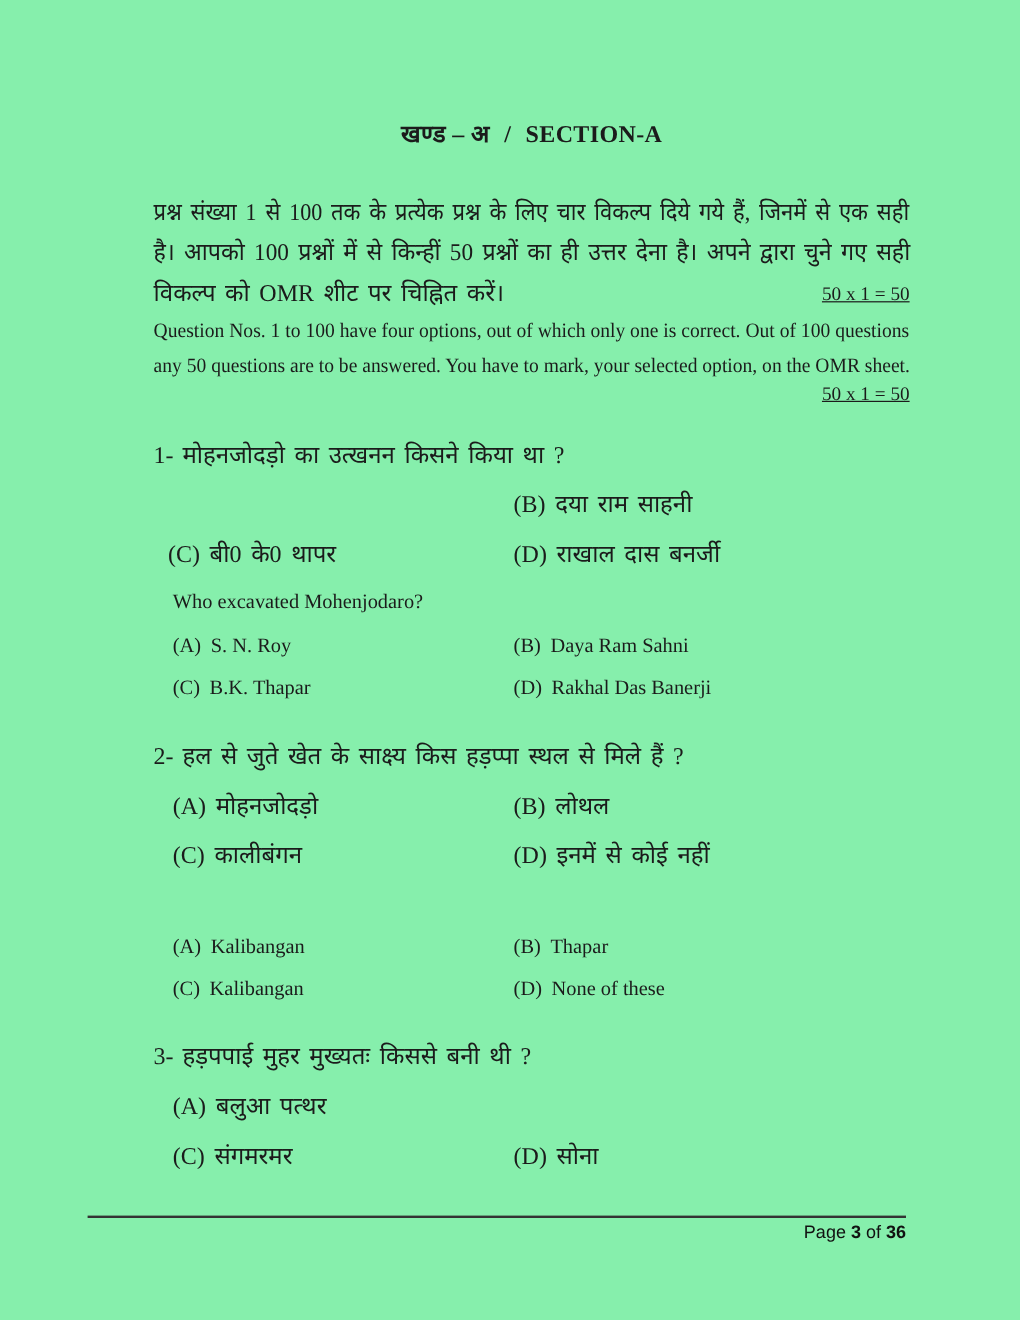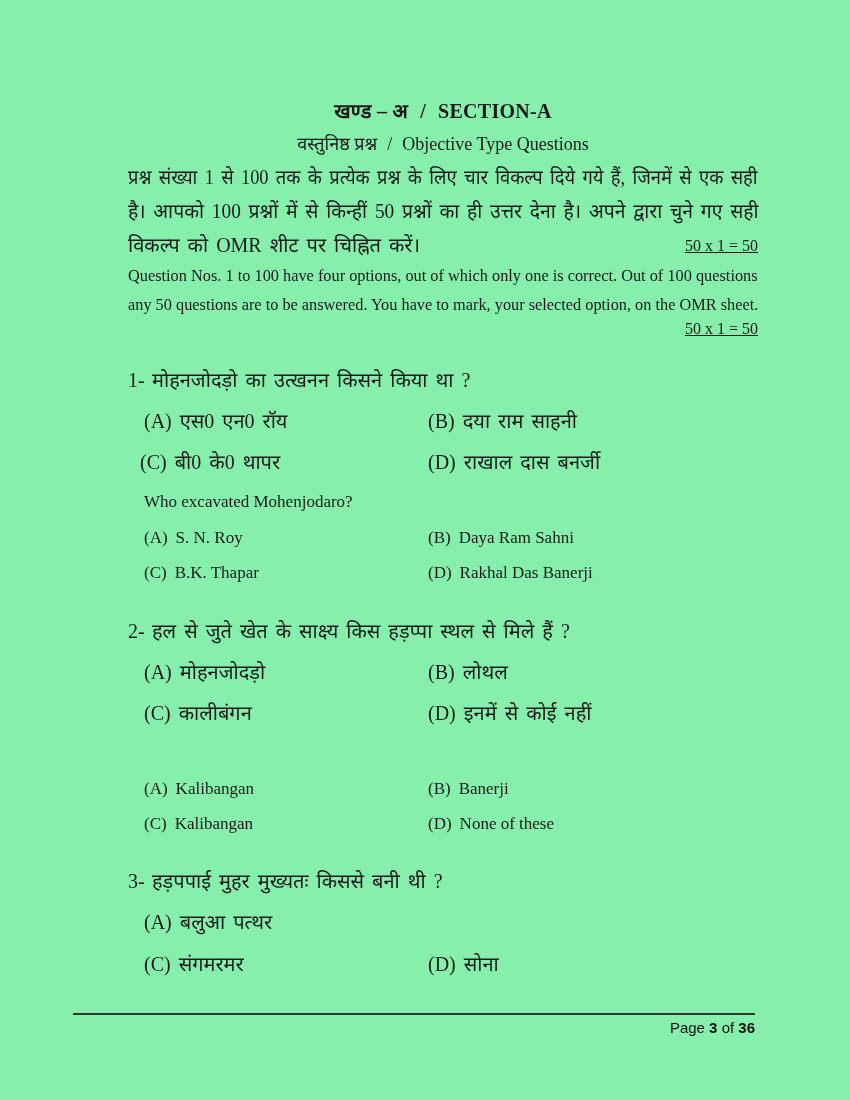--- a/index.html
+++ b/index.html
@@ -25,38 +25,32 @@
   .footer .b{font-weight:bold;}
 </style>
 </head>
 <body>
 
 <div class="page">
 
   <div class="abs center title" style="top:97px">
     <span>खण्ड – अ</span><span class="sep">/</span><span>SECTION-A</span>
   </div>
-  <div class="abs center subtitle" style="top:131px">
-    <span>वस्तुनिष्ठ प्रश्न</span><span class="sep">/</span><span>Objective Type Questions</span>
-  </div>
 
   <div class="abs line hi" style="top: 163px; transform: scaleX(0.918);">प्रश्न संख्या 1 से 100 तक के प्रत्येक प्रश्न के लिए चार विकल्प दिये गये हैं, जिनमें से एक सही</div>
   <div class="abs line hi" style="top: 197px; transform: scaleX(0.968);">है। आपको 100 प्रश्नों में से किन्हीं 50 प्रश्नों का ही उत्तर देना है। अपने द्वारा चुने गए सही</div>
   <div class="abs line hi" style="top:231px">विकल्प को OMR शीट पर चिह्नित करें।</div>
   <div class="abs marks" style="top:237px">50 x 1 = 50</div>
 
   <div class="abs line en" style="top: 265px; transform: scaleX(0.96);">Question Nos. 1 to 100 have four options, out of which only one is correct. Out of 100 questions</div>
   <div class="abs line en" style="top: 294px; transform: scaleX(0.959);">any 50 questions are to be answered. You have to mark, your selected option, on the OMR sheet.</div>
   <div class="abs marks" style="top:320px">50 x 1 = 50</div>
 
   <div class="abs line hi" style="top:366px">
     <span class="qnum">1-</span><span>मोहनजोदड़ो का उत्खनन किसने किया था ?</span>
-  </div>
-  <div class="abs line hi" style="top:407px;left:144px">
-    <span class="lab">(A)</span><span>एस0 एन0 रॉय</span>
   </div>
   <div class="abs line hi" style="top:407px;left:428px">
     <span class="lab">(B)</span><span>दया राम साहनी</span>
   </div>
   <div class="abs line hi" style="top:448px;left:140px">
     <span class="lab">(C)</span><span>बी0 के0 थापर</span>
   </div>
   <div class="abs line hi" style="top:448px;left:428px">
     <span class="lab">(D)</span><span>राखाल दास बनर्जी</span>
   </div>
@@ -88,21 +82,21 @@
     <span class="lab">(C)</span><span>कालीबंगन</span>
   </div>
   <div class="abs line hi" style="top:699px;left:428px">
     <span class="lab">(D)</span><span>इनमें से कोई नहीं</span>
   </div>
 
   <div class="abs line en" style="top:778px;left:144px">
     <span class="lab">(A)</span><span>Kalibangan</span>
   </div>
   <div class="abs line en" style="top:778px;left:428px">
-    <span class="lab">(B)</span><span>Banerji</span>
+    <span class="lab">(B)</span><span>Thapar</span>
   </div>
   <div class="abs line en" style="top:813px;left:144px">
     <span class="lab">(C)</span><span>Kalibangan</span>
   </div>
   <div class="abs line en" style="top:813px;left:428px">
     <span class="lab">(D)</span><span>None of these</span>
   </div>
 
   <div class="abs line hi" style="top:867px">
     <span class="qnum">3-</span><span>हड़पपाई मुहर मुख्यतः किससे बनी थी ?</span>

